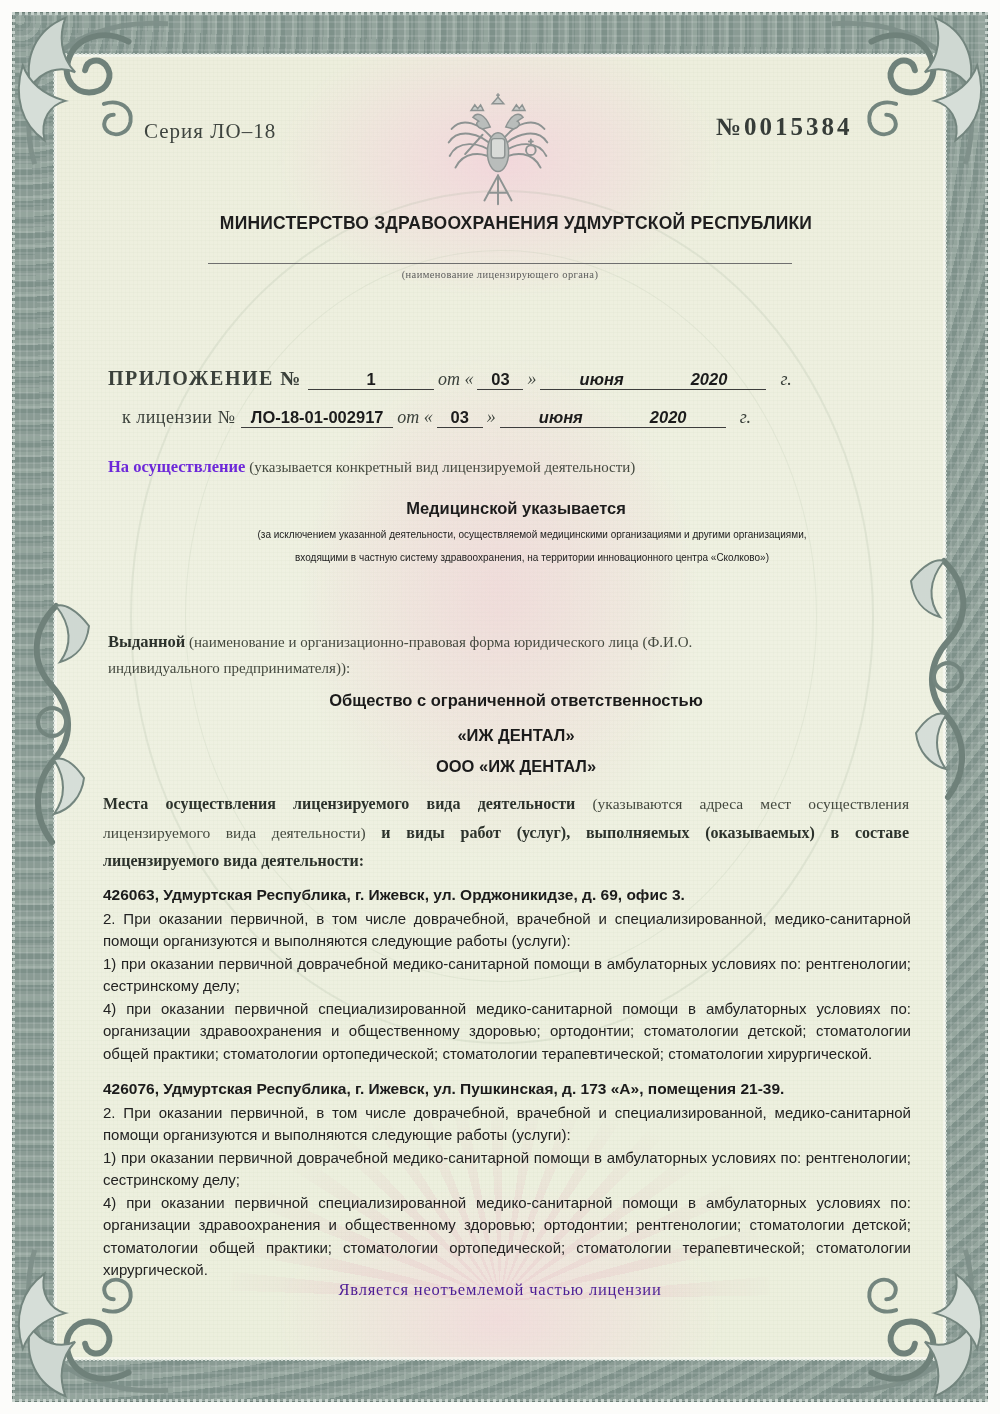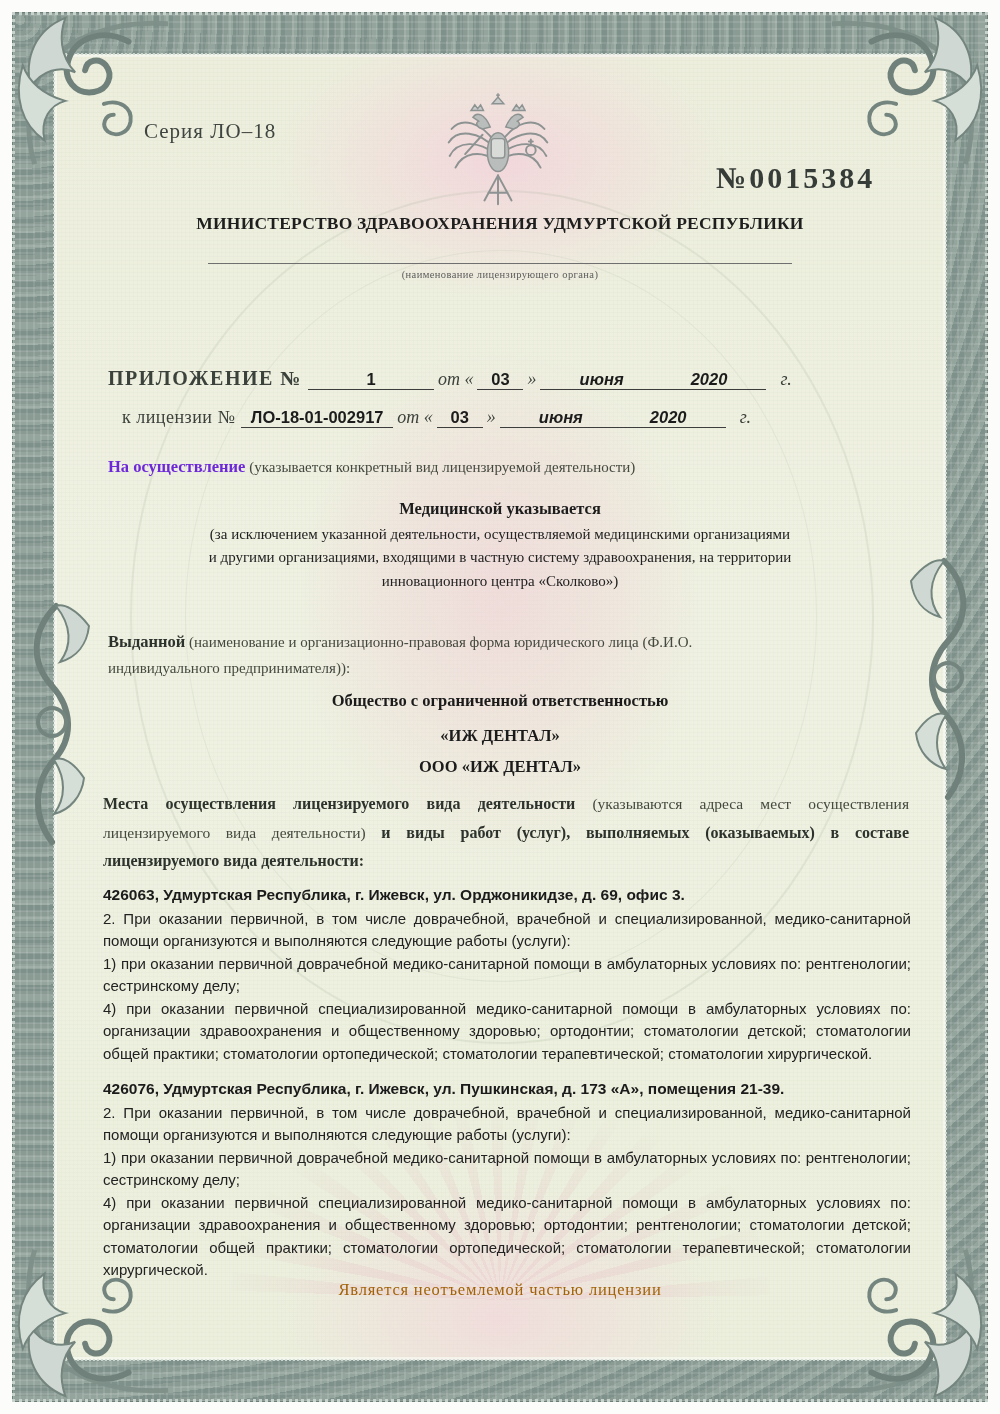--- a/index.html
+++ b/index.html
@@ -52,25 +52,25 @@
   .orn-tr { right:8px; top:8px; transform:scaleX(-1); }
   .orn-bl { left:8px;  bottom:8px; transform:scaleY(-1); }
   .orn-br { right:8px; bottom:8px; transform:scale(-1,-1); }
   .orn-left  { left:2px;  top:600px; }
   .orn-right { right:2px; top:555px; transform:scaleX(-1); }
 
   
   .content { position:absolute; inset:0; z-index:6; color:#2b2b2b; }
   .abs { position:absolute; }
   .serif { font-family:"Liberation Serif", serif; }
-  .sans  { font-family:Liberation Serif, serif; }
+  .sans  { font-family:Liberation Sans, sans-serif;padding-left:32px; }
   .center { left:0; right:0; text-align:center; }
 
   .series  { left:144px; top:119px; font-size:21px; color:#3e443f; letter-spacing:1px; }
-  .docnum  { left:716px; top:113px; font-size:30px; font-weight:bold; color:#363c38; letter-spacing:3px;margin-top:48px; }
+  .docnum  { left:716px; top:113px; font-size:25px; font-weight:bold; color:#363c38; letter-spacing:3px; }
 
   .emblem { left:440px; top:90px; width:116px; height:132px; }
 
   .ministry-title { top:213px; font-weight:bold; font-size:17.5px; color:#1e1e1e; letter-spacing:0.2px; }
   .ministry-short { top:238px; font-weight:bold; font-size:15.5px; color:#1e1e1e; }
   .ministry-rule  { left:208px; top:263px; width:584px; height:1px; background:#6f6f6f; }
   .ministry-caption { top:269px; font-size:10.5px; color:#5c5c5c; letter-spacing:0.4px; }
 
   .form-row { display:flex; align-items:baseline; color:#3a403a; white-space:nowrap; }
   .row-annex   { left:108px; top:367px; }
@@ -89,42 +89,42 @@
   .w-day  { width:46px; }
   .w-my   { width:226px; gap:67px;font-style:italic; }
   .g-suffix { margin-left:10px; }
 
   .activity-label { left:108px; top:457px; font-size:16px; color:#333; }
   .activity-label b { font-size:16.5px; color:#6d28d9; }
   .activity-label span { font-size:15px; color:#44493f; }
 
   .activity-title { top:499px; font-weight:bold; font-size:16.5px; color:#1c1c1c; }
   .activity-note  { left:208px; top:523px; width:584px; text-align:center;
-                    font-size:15px; line-height:23.4px; color:#222; }
+                    font-size:10px; line-height:23.4px; color:#222; }
 
   .issued { left:108px; top:629px; width:668px; font-size:15px; line-height:26px; color:#44493f; }
   .issued b { font-size:16.5px; color:#2c322c; }
 
   .org-type  { top:691px; font-weight:bold; font-size:16.5px; color:#1b1b1b; }
   .org-name  { top:726px; font-weight:bold; font-size:16.5px; color:#1b1b1b; }
   .org-short { top:757px; font-weight:bold; font-size:16.5px; color:#1b1b1b; }
 
   .places { left:103px; top:790px; width:806px; font-size:15.5px; line-height:28.5px;
             text-align:justify; color:#44493f; }
   .places b { color:#2c322c; font-size:16px; }
 
   .loc { left:103px; width:808px; }
   .loc-1 { top:884px; }
   .loc-2 { top:1078px; }
   .loc-address { font-family:"Liberation Sans", sans-serif; font-weight:bold;
                  font-size:15.5px; color:#1b1b1b; margin:0 0 1px 0; line-height:22.5px; }
   .loc-item { font-family:"Liberation Sans", sans-serif; font-size:15px; line-height:22.5px;
               text-align:justify; margin:0; color:#222; }
 
-  .footer-note { top:1280px; font-size:16.5px; color:#a16207; letter-spacing:0.8px; }
+  .footer-note { top:1280px; font-size:16.5px; color:#4c1d95; letter-spacing:0.8px; }
 
   .svgdefs { position:absolute; width:0; height:0; }
 </style>
 </head>
 <body>
 
 <div class="page">
 
   <svg class="svgdefs" aria-hidden="true">
     <defs>

